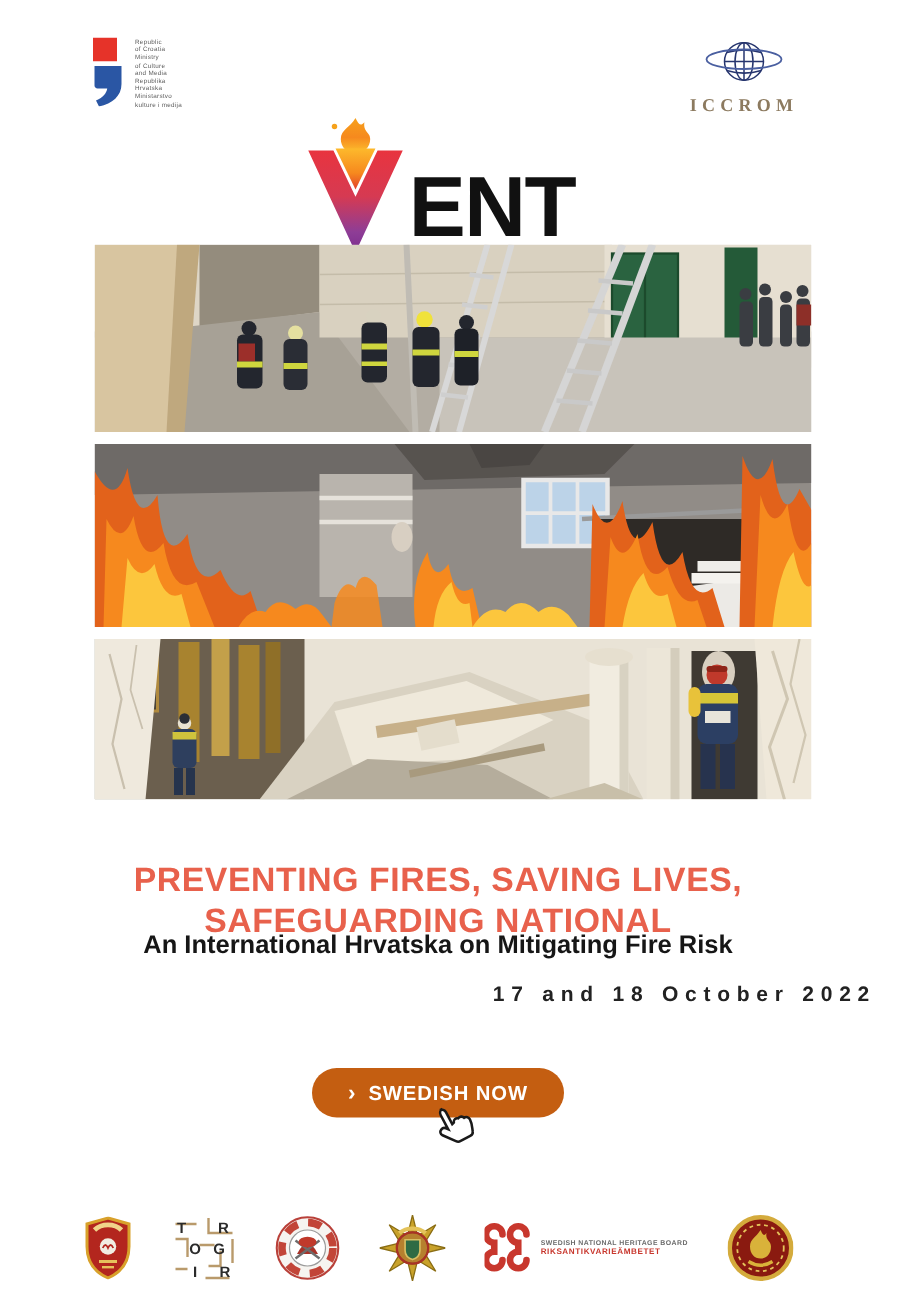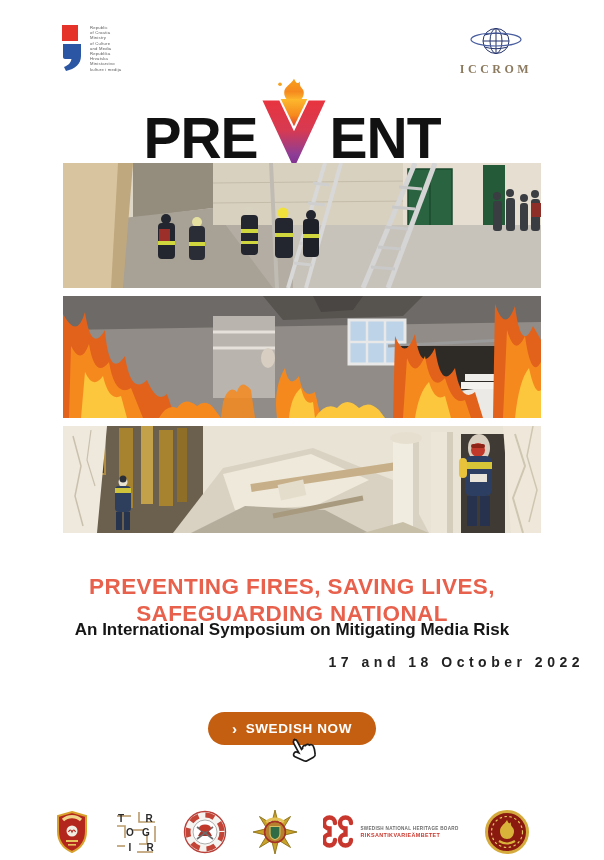--- a/index.html
+++ b/index.html
@@ -89,21 +89,20 @@
         <line x1="13" y1="15" x2="39" y2="15"></line>
         <path d="M14.5,9 Q26,5.5 37.5,9"></path>
         <path d="M14.5,21 Q26,24.5 37.5,21"></path>
         <ellipse cx="26" cy="13.5" rx="25" ry="6.5" stroke="#4a5fa0" stroke-width="1.2"></ellipse>
       </g>
     </svg>
     <span class="label">ICCROM</span>
   </div>
 
   <div class="brand">
-    <span class="word">PRE</span>
     <svg width="70" height="95" viewBox="0 0 100 132">
       <defs>
         <linearGradient id="vg" x1="0" y1="0" x2="0" y2="1">
           <stop offset="0" stop-color="#E8343F"></stop>
             <stop offset=".45" stop-color="#D63A52"></stop>
           <stop offset=".8" stop-color="#8E3D96"></stop>
             <stop offset="1" stop-color="#7B2D8E"></stop>
         </linearGradient>
         <linearGradient id="ng" x1="0" y1="0" x2="0" y2="1">
           <stop offset="0" stop-color="#FDB92C"></stop>
@@ -302,21 +301,21 @@
       <path d="M452,8 L462,40 L450,72 L460,107" stroke="#cfc6b2" stroke-width="2" fill="none"></path>
       <path d="M470,0 L464,30 L474,64 L466,96" stroke="#cfc6b2" stroke-width="1.5" fill="none"></path>
       <polygon points="300,107 340,96 366,107" fill="#c8bfa9"></polygon>
     </svg>
   </div>
 
   <div class="headline">
     <div>PREVENTING FIRES, SAVING LIVES,</div>
     <div>SAFEGUARDING NATIONAL</div>
   </div>
-  <div class="subtitle">An International Symposium on Mitigating Media Risk</div>
+  <div class="subtitle">An International Hrvatska on Mitigating Fire Risk</div>
   <div class="eventdate">17 and 18 October 2022</div>
 
   <div class="btn-wrap">
     <button class="register">
       <span class="chev">›</span>
       <span>SWEDISH NOW</span>
     </button>
   </div>
   <svg class="hand" width="34" height="36" viewBox="0 0 34 36">
     <g transform="rotate(-28 17 18)">

